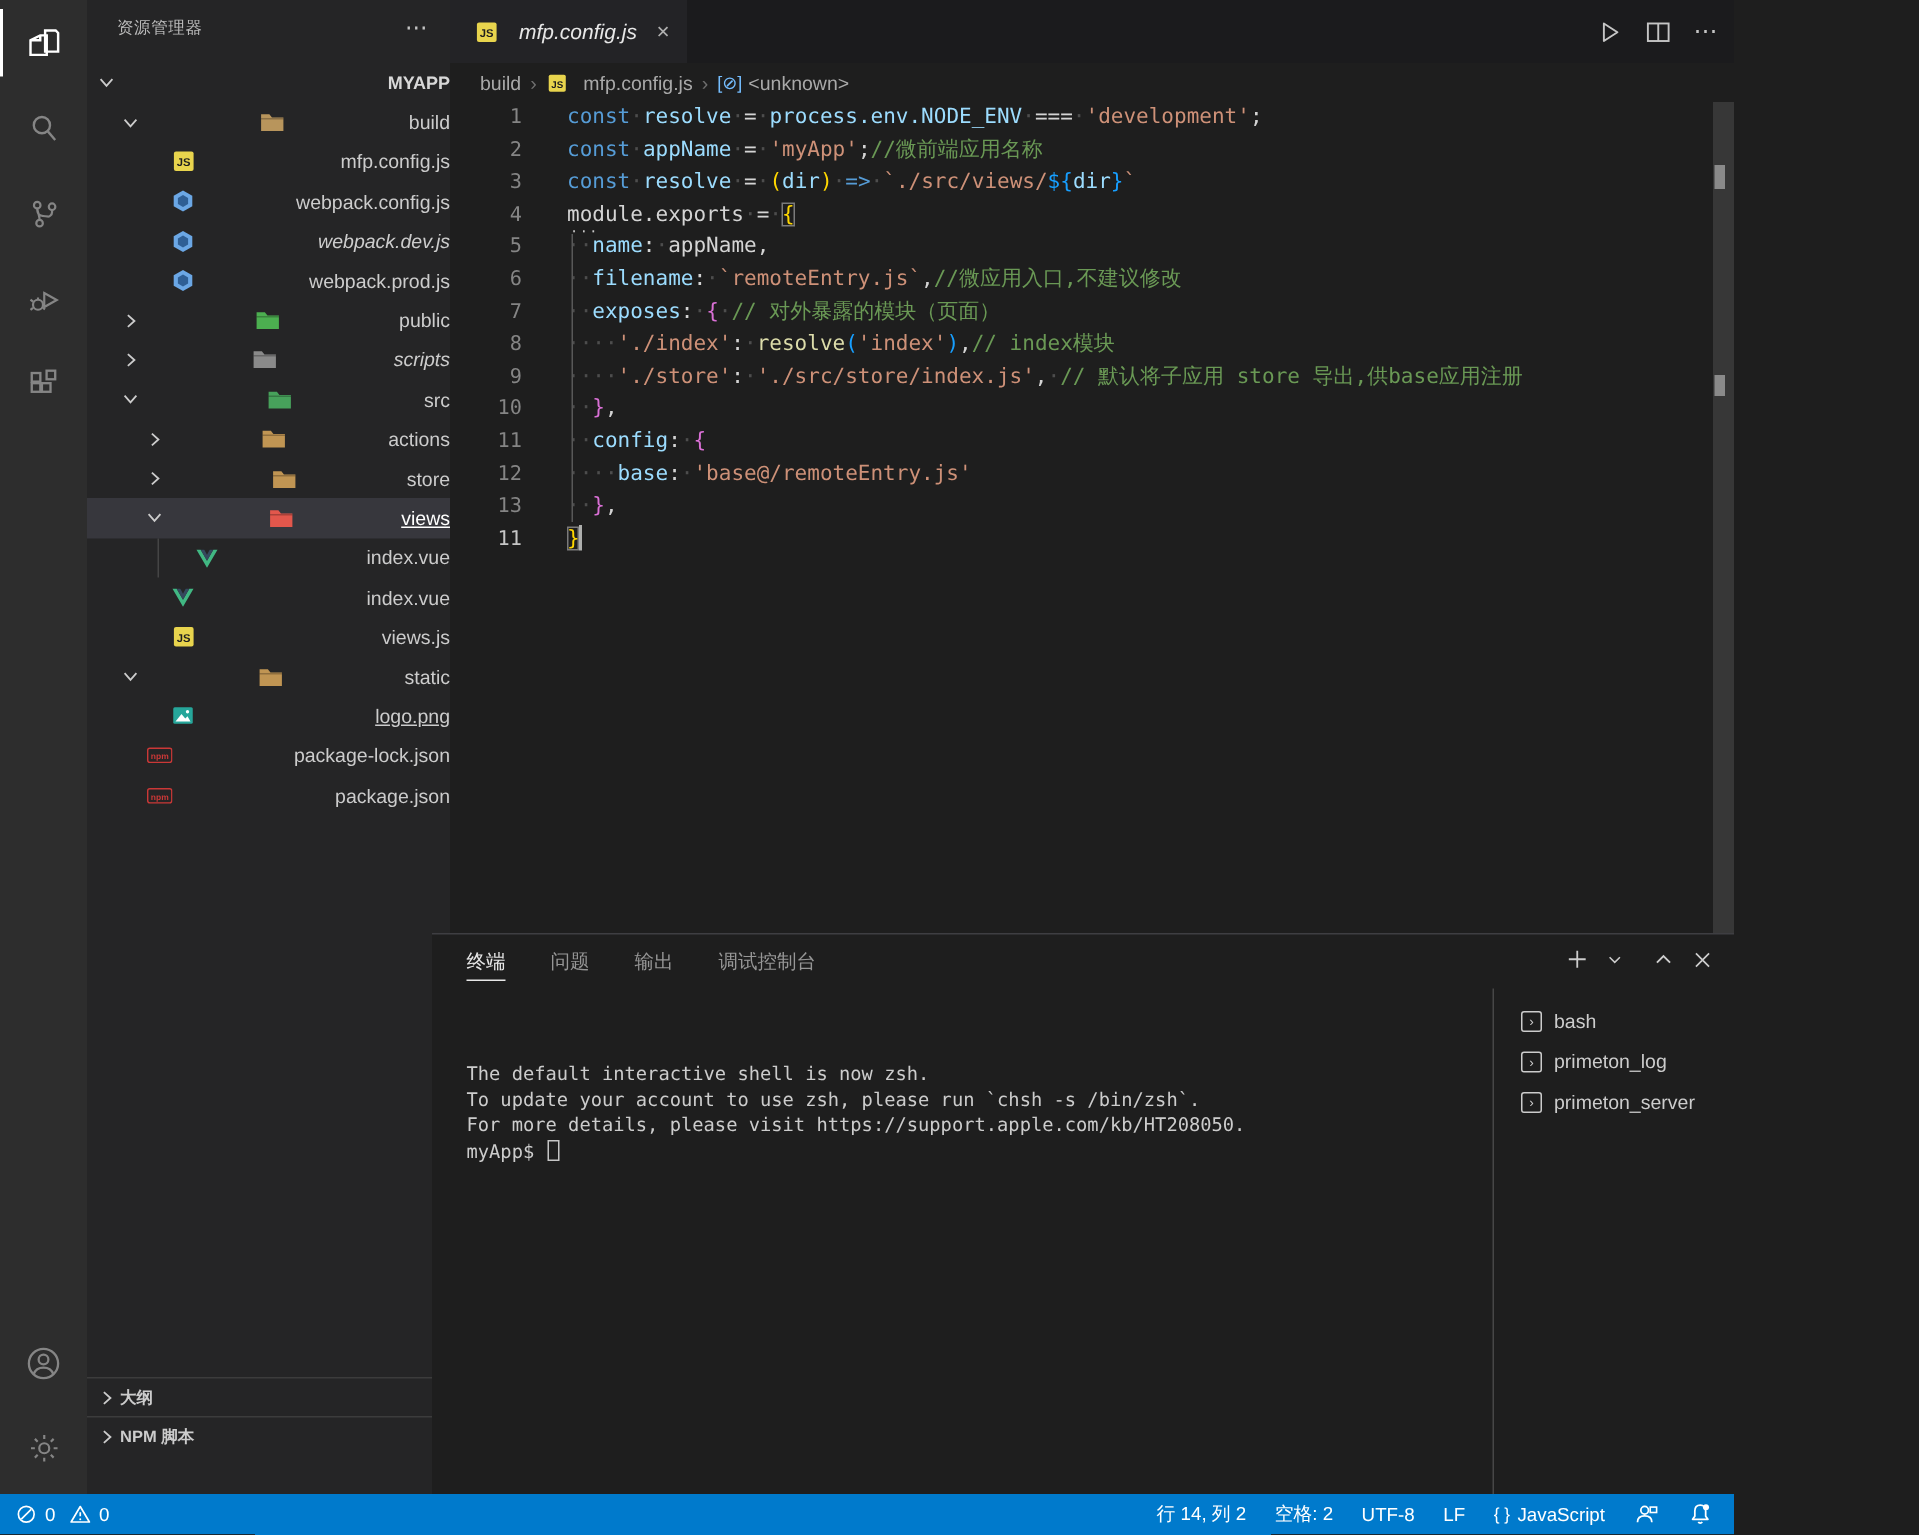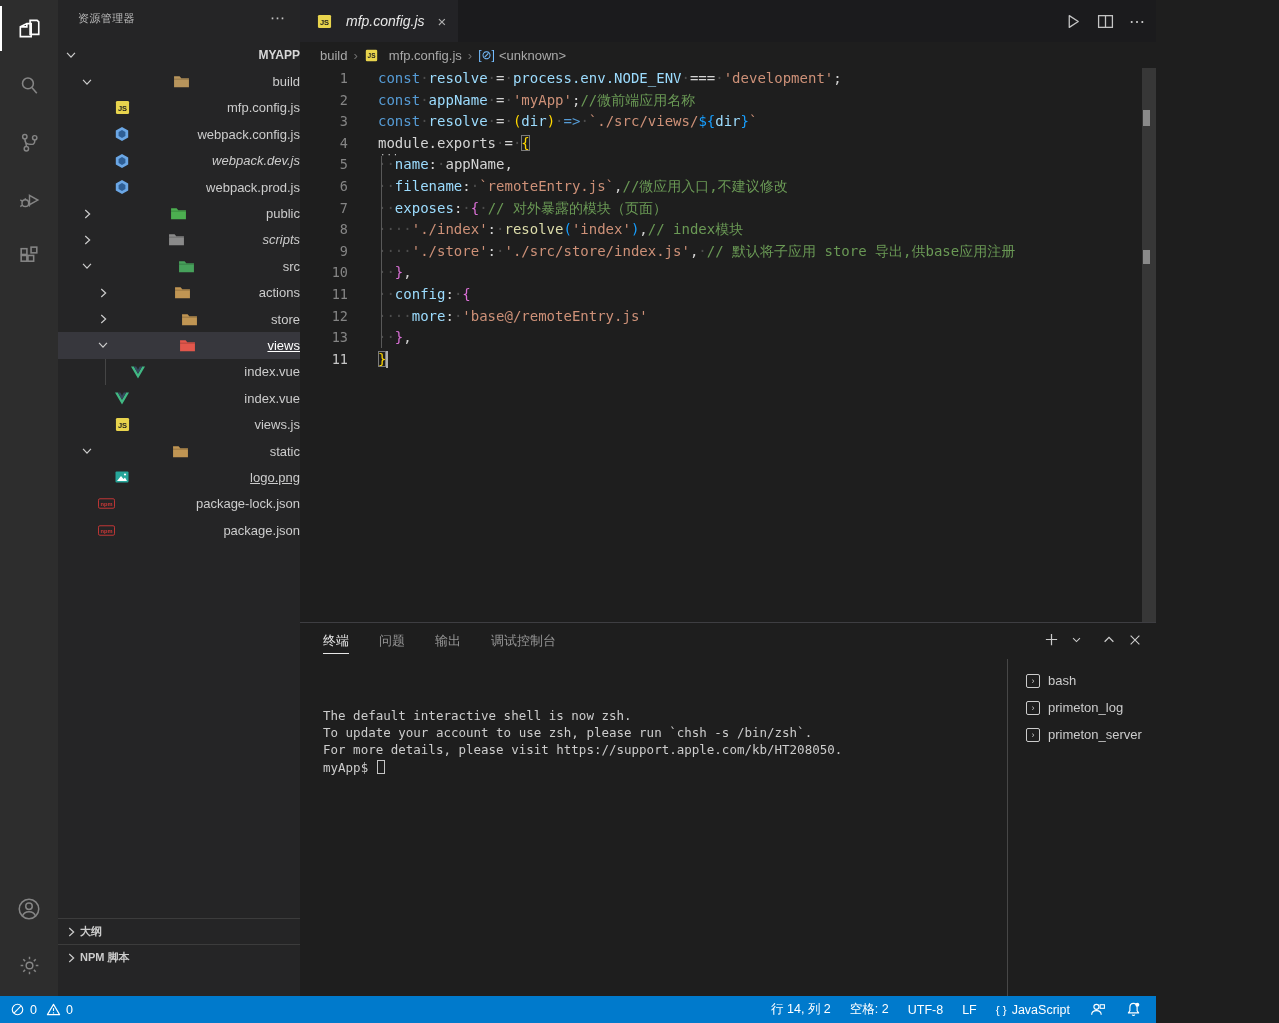--- a/index.html
+++ b/index.html
@@ -52,21 +52,21 @@
   .k{color:#569cd6} .v{color:#9cdcfe} .o{color:#d4d4d4} .s{color:#ce9178} .c{color:#6a9955}
   .f{color:#dcdcaa} .g{color:#ffd700} .p{color:#da70d6} .u{color:#179fff} .w{color:#4d4d4d} .t{color:#d4d4d4}
   .gx{color:#ffd700; outline:1px solid rgba(140,140,140,.85); outline-offset:-1px;}
   .cur { display:inline-block; width:2px; height:17px; background:#aeafad; vertical-align:middle; margin-left:0px; }
   .hint { position:absolute; left:80px; top:12px; color:#c8c8c8; font-size:9px; letter-spacing:1px; }
   .scope-guide { position:absolute; left:81px; width:1px; background:#585858; }
   .scrollstrip { position:absolute; right:0; top:0; width:14px; height:554px; background:#373737; cursor:pointer; }
   .sm { position:absolute; left:1px; width:7px; background:#8a8a8a; }
 
   
-  .panel { position:absolute; left:300px; right:0; top:622px; height:374px; background:#1e1e1e; border-top:1px solid #3e3e42; }
+  .panel { position:absolute; left:288px; right:0; top:622px; height:374px; background:#1e1e1e; border-top:1px solid #3e3e42; }
   .panel-tabs { position:absolute; left:23px; top:0; height:36px; display:flex; gap:30px; align-items:center; }
   .ptab { position:relative; font-size:13px; color:#969696; cursor:pointer; padding:9px 0; }
   .ptab.active { color:#e7e7e7; }
   .ptab.active::after { content:""; position:absolute; left:0; right:0; bottom:5px; height:1px; background:#e7e7e7; }
   .panel-actions { position:absolute; right:14px; top:9px; display:flex; align-items:center; gap:12px; color:#cccccc; }
   .panel-actions span { cursor:pointer; display:inline-flex; align-items:center; }
   .term { position:absolute; left:23px; top:84px; font-family:"DejaVu Sans Mono", monospace; font-size:12.5px; line-height:17.2px; color:#cccccc; white-space:pre; }
   .tcur { display:inline-block; width:8px; height:14px; border:1px solid #c5c5c5; vertical-align:-2px; margin-left:1px; }
   .sessions { position:absolute; left:707px; right:0; top:36px; bottom:0; border-left:1px solid #474747; padding-top:8px; }
   .sess { height:27px; display:flex; align-items:center; gap:8px; padding-left:18px; font-size:13px; color:#cccccc; cursor:pointer; }
@@ -438,21 +438,21 @@
         <div class="cl"><span class="ln">2</span><span class="k">const</span><span class="w">·</span><span class="v">appName</span><span class="w">·</span><span class="o">=</span><span class="w">·</span><span class="s">'myApp'</span><span class="o">;</span><span class="c">//微前端应用名称</span></div>
         <div class="cl"><span class="ln">3</span><span class="k">const</span><span class="w">·</span><span class="v">resolve</span><span class="w">·</span><span class="o">=</span><span class="w">·</span><span class="g">(</span><span class="v">dir</span><span class="g">)</span><span class="w">·</span><span class="k">=&gt;</span><span class="w">·</span><span class="s">`./src/views/</span><span class="u">${</span><span class="v">dir</span><span class="u">}</span><span class="s">`</span></div>
         <div class="cl"><span class="ln">4</span><span class="t">module.exports</span><span class="w">·</span><span class="o">=</span><span class="w">·</span><span class="gx">{</span><span class="hint">···</span></div>
         <div class="cl"><span class="ln">5</span><span class="w">··</span><span class="v">name</span><span class="o">:</span><span class="w">·</span><span class="t">appName</span><span class="o">,</span></div>
         <div class="cl"><span class="ln">6</span><span class="w">··</span><span class="v">filename</span><span class="o">:</span><span class="w">·</span><span class="s">`remoteEntry.js`</span><span class="o">,</span><span class="c">//微应用入口,不建议修改</span></div>
         <div class="cl"><span class="ln">7</span><span class="w">··</span><span class="v">exposes</span><span class="o">:</span><span class="w">·</span><span class="p">{</span><span class="w">·</span><span class="c">// 对外暴露的模块（页面）</span></div>
         <div class="cl"><span class="ln">8</span><span class="w">····</span><span class="s">'./index'</span><span class="o">:</span><span class="w">·</span><span class="f">resolve</span><span class="u">(</span><span class="s">'index'</span><span class="u">)</span><span class="o">,</span><span class="c">// index模块</span></div>
         <div class="cl"><span class="ln">9</span><span class="w">····</span><span class="s">'./store'</span><span class="o">:</span><span class="w">·</span><span class="s">'./src/store/index.js'</span><span class="o">,</span><span class="w">·</span><span class="c">// 默认将子应用 store 导出,供base应用注册</span></div>
         <div class="cl"><span class="ln">10</span><span class="w">··</span><span class="p">}</span><span class="o">,</span></div>
         <div class="cl"><span class="ln">11</span><span class="w">··</span><span class="v">config</span><span class="o">:</span><span class="w">·</span><span class="p">{</span></div>
-        <div class="cl"><span class="ln">12</span><span class="w">····</span><span class="v">more</span><span class="o">:</span><span class="w">·</span><span class="s">'base@/remoteEntry.js'</span></div>
+        <div class="cl"><span class="ln">12</span><span class="w">····</span><span class="v">base</span><span class="o">:</span><span class="w">·</span><span class="s">'base@/remoteEntry.js'</span></div>
         <div class="cl"><span class="ln">13</span><span class="w">··</span><span class="p">}</span><span class="o">,</span></div>
         <div class="cl"><span class="ln cur-ln">11</span><span class="gx">}</span><span class="cur"></span></div>
       </div>
     <div class="scope-guide" style="top:88px; height:192px;"></div>
     <div class="scrollstrip">
       <div class="sm" style="top:42px; height:16px;"></div>
       <div class="sm" style="top:182px; height:14px;"></div>
     </div>
   </div>
 

